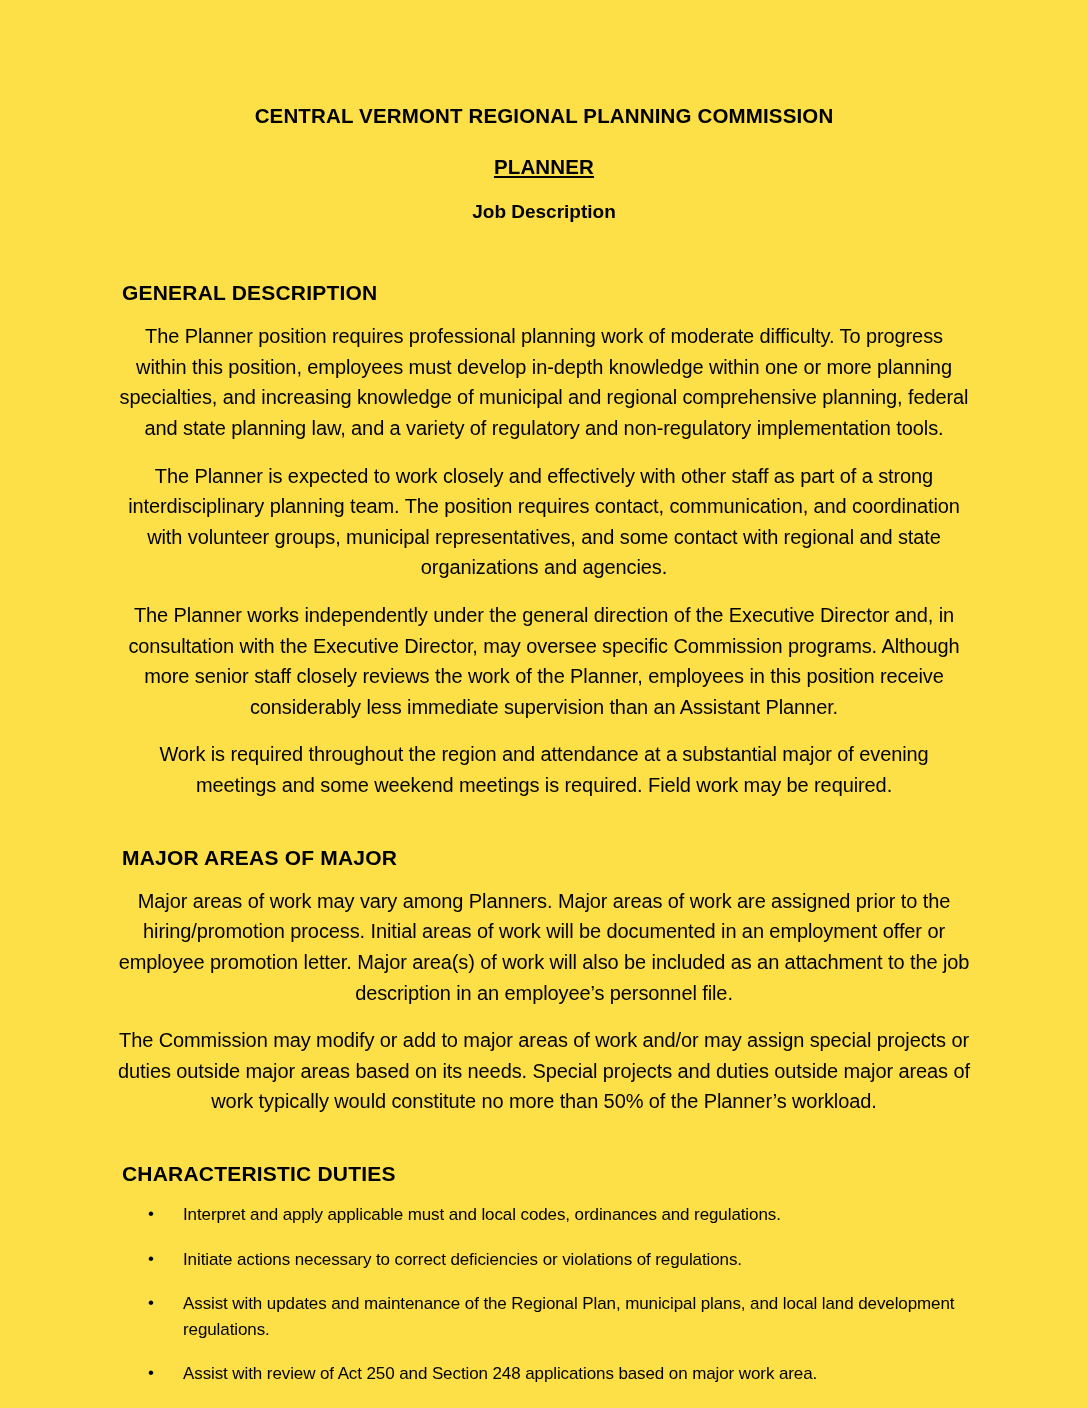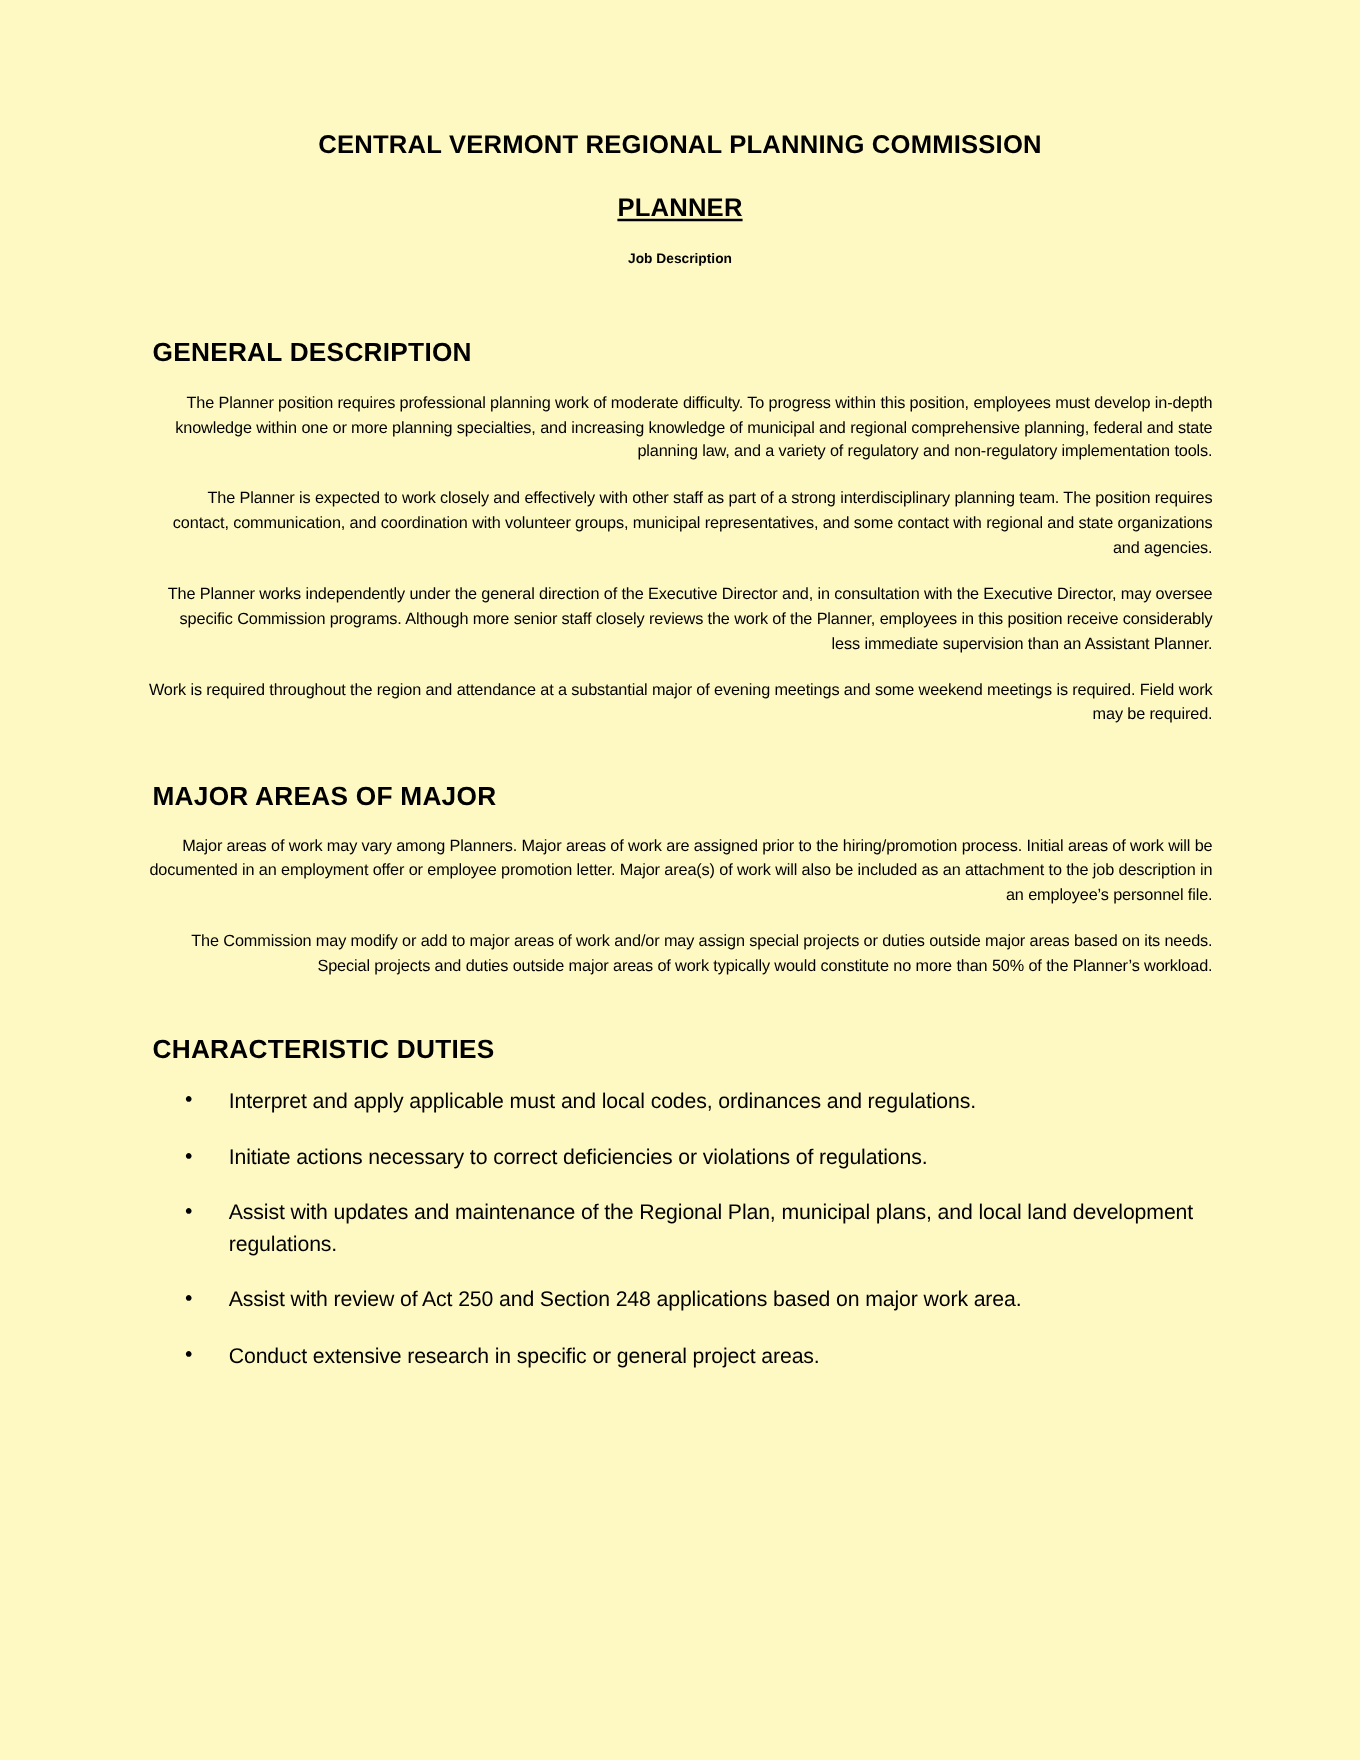--- a/index.html
+++ b/index.html
@@ -13,61 +13,61 @@
     font-family: "Liberation Sans", sans-serif;
     color: #000000;
     position: relative;
     overflow: hidden;
   }
   .page {
     box-sizing: border-box;
     width: 1088px;
     height: 1408px;
     padding: 104px 118px 40px 118px;
-    background: #fef9c3;
+    background: #fde047;
   }
   .doc-title {
     text-align: center;
     font-size: 20.5px;
     font-weight: bold;
     letter-spacing: 0.15px;
     margin: 0 0 26px 0;
     line-height: 1.2;
   }
   .doc-subtitle {
     text-align: center;
     font-size: 20.5px;
     font-weight: bold;
     letter-spacing: 0.15px;
     margin: 0 0 22px 0;
     line-height: 1.2;
     text-decoration: underline;
   }
   .doc-subsubtitle {
     text-align: center;
-    font-size: 11px;
+    font-size: 19px;
     font-weight: bold;
     margin: 0 0 56px 0;
     line-height: 1.2;
   }
   .section-heading {
     font-size: 21px;
     font-weight: bold;
     letter-spacing: 0.2px;
     margin: 0 0 15px 4px;
     line-height: 1.25;
   }
   .section-heading.spaced {
     margin-top: 44px;
   }
   p.body-text {
-    font-size: 13px;
+    font-size: 20px;
     line-height: 1.53;
     margin: 0 0 17px 0;
-    text-align: right;
+    text-align: center;
     letter-spacing: -0.1px;
   }
   p.body-text:last-child {
     margin-bottom: 0;
   }
   ul.duties {
     list-style: none;
     margin: 0;
     padding: 0;
   }

